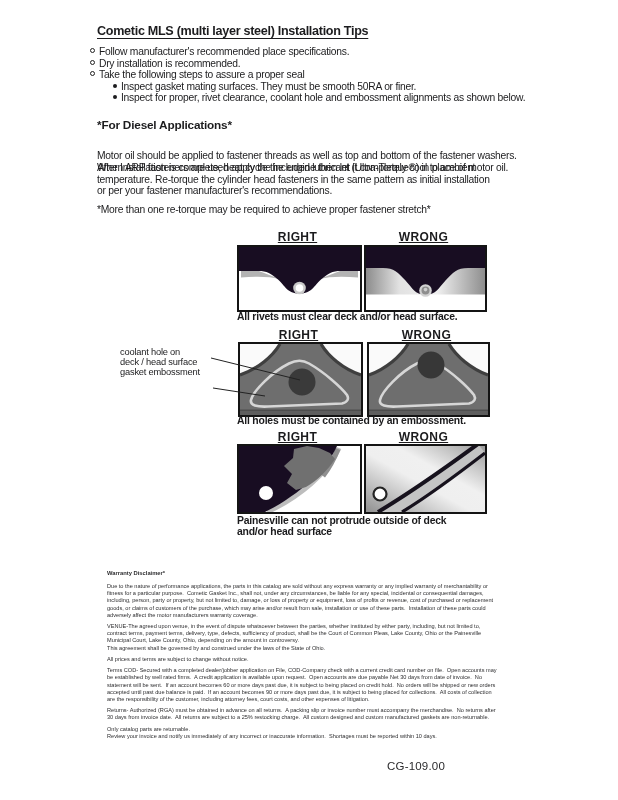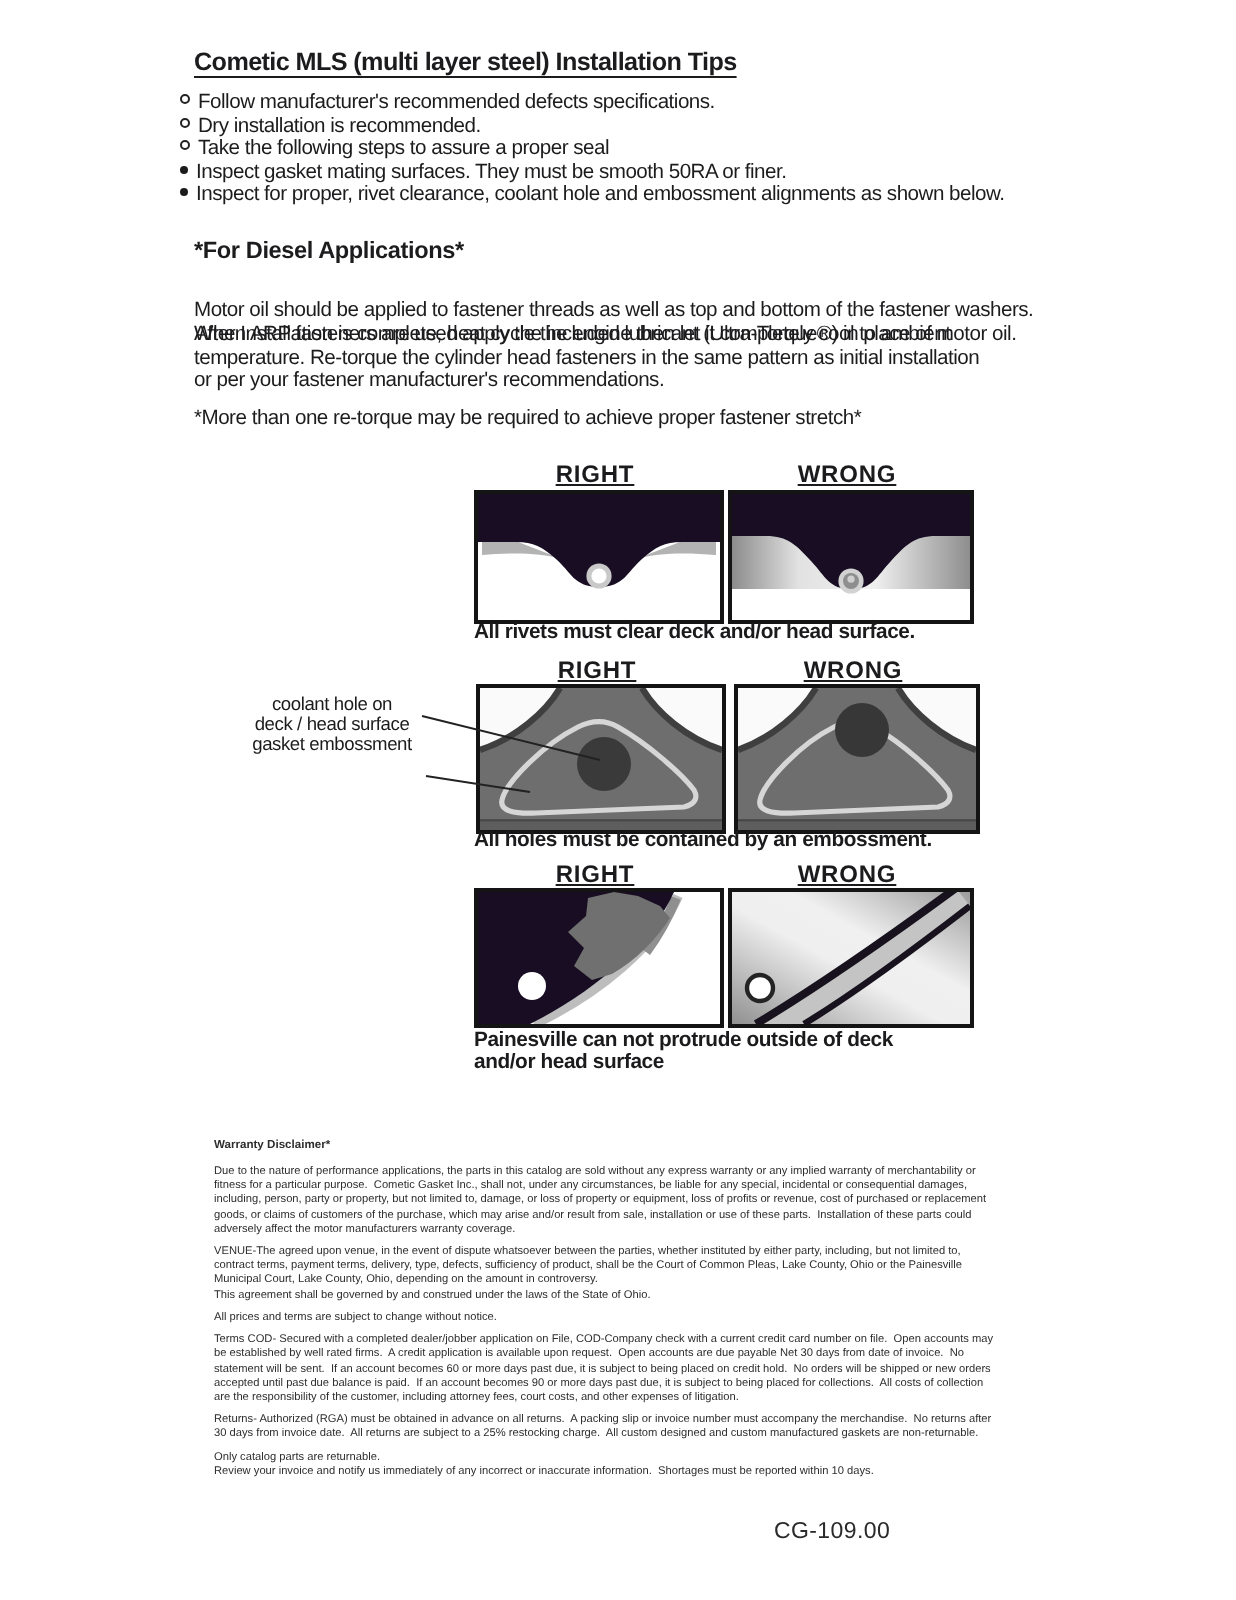--- a/index.html
+++ b/index.html
@@ -11,50 +11,50 @@
   
   #title{left:97px;top:24px;font-size:12.6px;font-weight:bold;letter-spacing:-0.3px;
          text-decoration:underline;text-underline-offset:3px;}
   .body-txt{font-size:10.3px;letter-spacing:-0.25px;line-height:11.5px;}
   #bullets{left:90px;top:46px;}
   #bullets .row{display:flex;align-items:baseline;}
   .b-dot{display:inline-block;width:3px;height:3px;border:1px solid #222;border-radius:50%;
          margin-right:4px;position:relative;top:-2px;flex:0 0 auto;}
   .b-fill{display:inline-block;width:4px;height:4px;background:#1c1c1e;border-radius:50%;
          margin-right:4px;position:relative;top:-2px;flex:0 0 auto;}
-  .indent{text-align:center;}
+  .indent{margin-left:23px;text-align:center;}
   #diesel-head{left:97px;top:118px;font-size:11.8px;font-weight:bold;letter-spacing:-0.2px;}
   #diesel-p1{left:97px;top:150px;}
   #diesel-p2{left:97px;top:162px;}
   #diesel-note{left:97px;top:204px;}
 
   
   .dlabel{font-size:12px;font-weight:bold;letter-spacing:0.4px;color:#1b1b1d;text-align:center;width:121px;text-decoration:underline;}
   .dbox{border:2.5px solid #141414;background:#fff;line-height:0;}
   .caption{font-size:10.4px;font-weight:bold;letter-spacing:-0.2px;color:#1b1b1d;line-height:10.8px;}
-  .ann{font-size:9.3px;letter-spacing:-0.2px;color:#1c1c1e;line-height:10px;text-align:center;width:92px;}
+  .ann{font-size:9.3px;letter-spacing:-0.2px;color:#1c1c1e;line-height:10px;text-align:left;width:92px;}
 
   
   #warranty{left:107px;top:570px;width:470px;font-size:5.6px;line-height:7.15px;color:#2e2e30;}
   #warranty .whead{font-weight:bold;margin-bottom:6px;font-size:5.8px;}
   #warranty .wpar{margin-bottom:4.2px;white-space:pre;}
 
   #docnum{left:387px;top:760px;font-size:11.5px;letter-spacing:0.2px;color:#2a2a2c;}
 </style>
 </head>
 <body>
 
 <div id="page">
 
   <div id="title" class="abs">Cometic MLS (multi layer steel) Installation Tips</div>
 
   <div id="bullets" class="abs body-txt">
     <div class="row">
         <span class="b-dot"></span>
-        <span>Follow manufacturer's recommended defects specifications.</span>
+        <span>Follow manufacturer's recommended place specifications.</span>
       </div>
     <div class="row">
         <span class="b-dot"></span>
         <span>Dry installation is recommended.</span>
       </div>
     <div class="row">
         <span class="b-dot"></span>
         <span>Take the following steps to assure a proper seal</span>
       </div>
     <div class="row indent">

